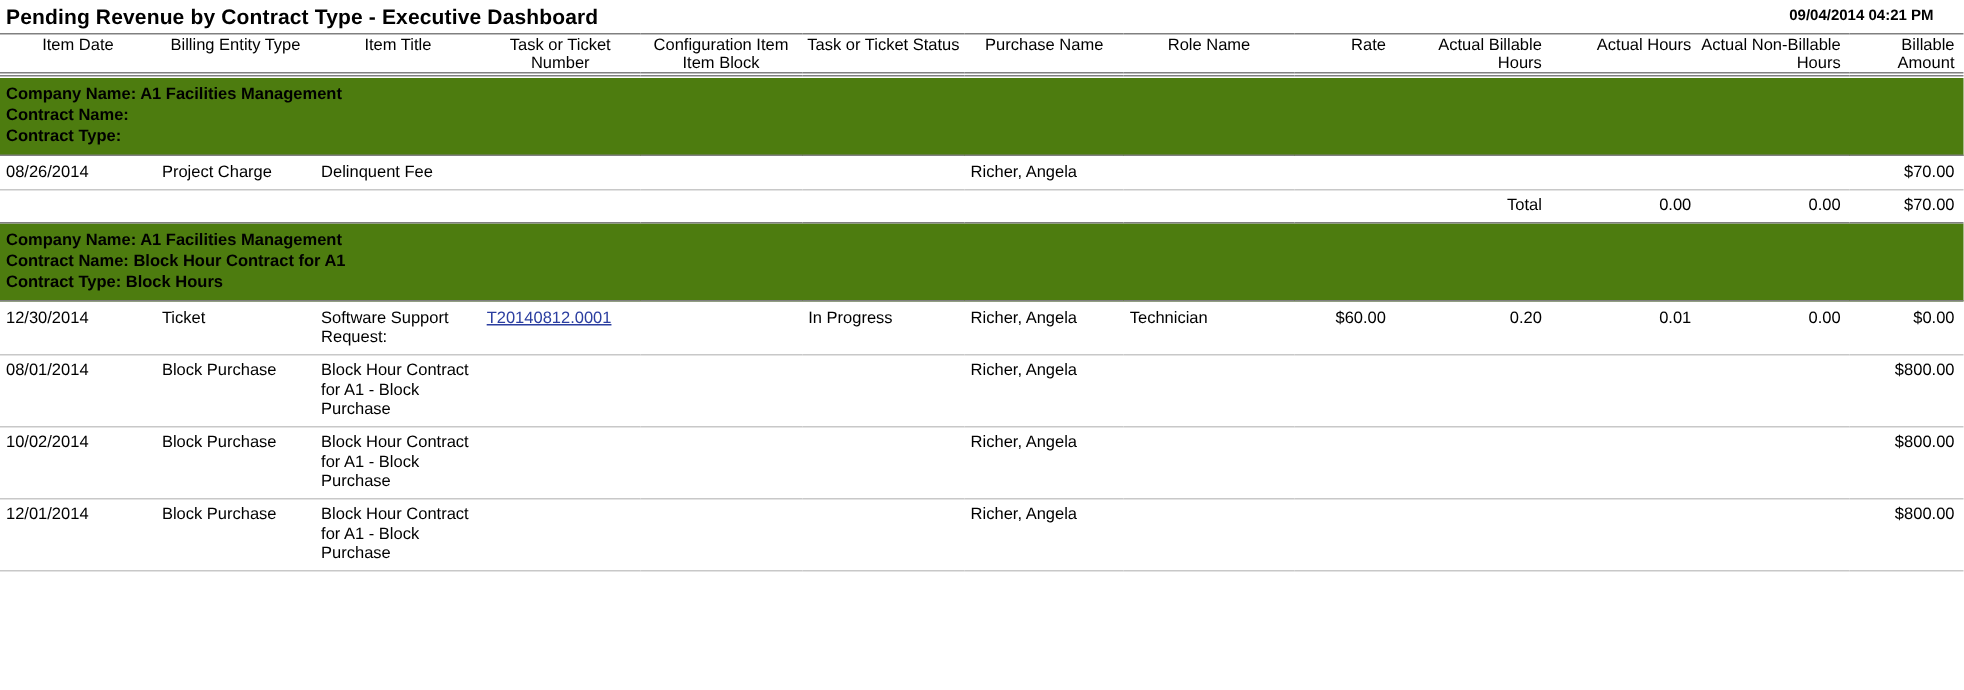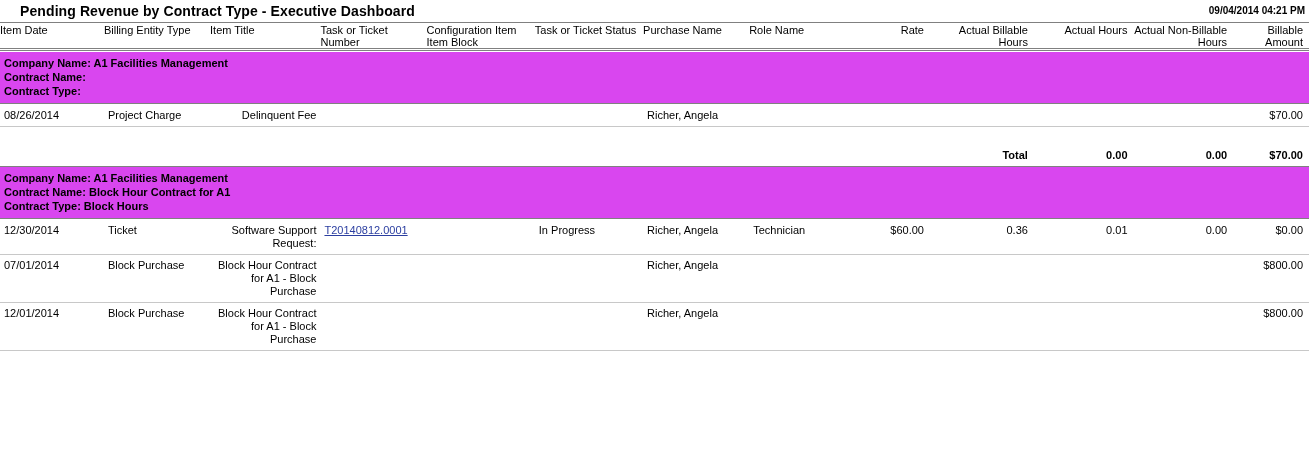--- a/index.html
+++ b/index.html
@@ -16,71 +16,71 @@
     overflow: hidden;
   }
   .report {
     position: relative;
     width: 1309px;
   }
   
   .title-bar {
     position: relative;
     height: 22px;
-    padding: 3px 4px 0 20px;
+    padding: 3px 4px 0 4px;
     box-sizing: border-box;
   }
   .report-title {
     font-size: 14px;
     font-weight: bold;
     letter-spacing: 0.1px;
   }
   .report-timestamp {
     position: absolute;
-    right: 4px;
+    right: 20px;
     top: 5px;
     font-size: 10px;
     font-weight: bold;
   }
   
   table.grid {
     width: 1309px;
     border-collapse: collapse;
     table-layout: fixed;
   }
   table.grid td, table.grid th {
     vertical-align: top;
     padding: 0;
     font-size: 11px;
     font-weight: normal;
   }
   thead th {
     font-weight: bold;
-    text-align: left;
+    text-align: center;
     padding: 4px 6px 10px 4px;
     vertical-align: top;
     line-height: 12px;
   }
   thead th.num {
     text-align: right;
     padding-right: 6px;
   }
   .head-row-top td {
     border-top: 1px solid #808080;
     height: 1px;
     padding: 0;
   }
   .head-sep td {
     border-top: 1px solid #808080;
     height: 1px;
     padding: 0;
   }
   
   .group-head td {
-    background: #d946ef;
+    background: #4d7c0f;
     padding: 0;
   }
   .group-head .gh-inner {
     padding: 4px 4px 5px 4px;
     line-height: 14px;
     font-weight: bold;
   }
   .group-head .gh-line {
     display: block;
     white-space: nowrap;
@@ -101,41 +101,40 @@
     line-height: 13px;
     border-bottom: 1px solid #c8c8c8;
   }
   tr.data-row td.num {
     text-align: right;
     padding-right: 6px;
   }
   tr.data-row td.c-date {
   }
   tr.total-row td {
-    padding: 22px 4px 5px 4px;
-    font-weight: bold;
+    padding: 4px 4px 5px 4px;
+    font-weight: normal;
     border-bottom: 1px solid #808080;
   }
   tr.total-row td.num {
     text-align: right;
     padding-right: 6px;
   }
   tr.total-row td.label {
     text-align: right;
     padding-right: 6px;
   }
   .link {
     color: #2b3ea0;
     text-decoration: underline;
     cursor: pointer;
   }
   .wrap {
     white-space: normal;
     word-wrap: break-word;
-    text-align: right;
   }
   .bold {
     font-weight: bold;
   }
 </style>
 </head>
 <body>
 
 <div class="report">
 
@@ -251,30 +250,45 @@
       <tr class="data-row">
         <td class="c-date">12/30/2014</td>
         <td>Ticket</td>
         <td class="wrap">Software Support Request:</td>
         <td><span class="link">T20140812.0001</span></td>
         <td></td>
         <td>In Progress</td>
         <td>Richer, Angela</td>
         <td>Technician</td>
         <td class="num">$60.00</td>
-        <td class="num">0.36</td>
+        <td class="num">0.20</td>
         <td class="num">0.01</td>
         <td class="num">0.00</td>
         <td class="num">$0.00</td>
       </tr>
 
-
-
-      <tr class="data-row">
-        <td class="c-date">07/01/2014</td>
+      <tr class="data-row">
+        <td class="c-date">08/01/2014</td>
+        <td>Block Purchase</td>
+        <td class="wrap">Block Hour Contract for A1 - Block Purchase</td>
+        <td></td>
+        <td></td>
+        <td></td>
+        <td>Richer, Angela</td>
+        <td></td>
+        <td class="num"></td>
+        <td class="num"></td>
+        <td class="num"></td>
+        <td class="num"></td>
+        <td class="num">$800.00</td>
+      </tr>
+
+
+      <tr class="data-row">
+        <td class="c-date">10/02/2014</td>
         <td>Block Purchase</td>
         <td class="wrap">Block Hour Contract for A1 - Block Purchase</td>
         <td></td>
         <td></td>
         <td></td>
         <td>Richer, Angela</td>
         <td></td>
         <td class="num"></td>
         <td class="num"></td>
         <td class="num"></td>

